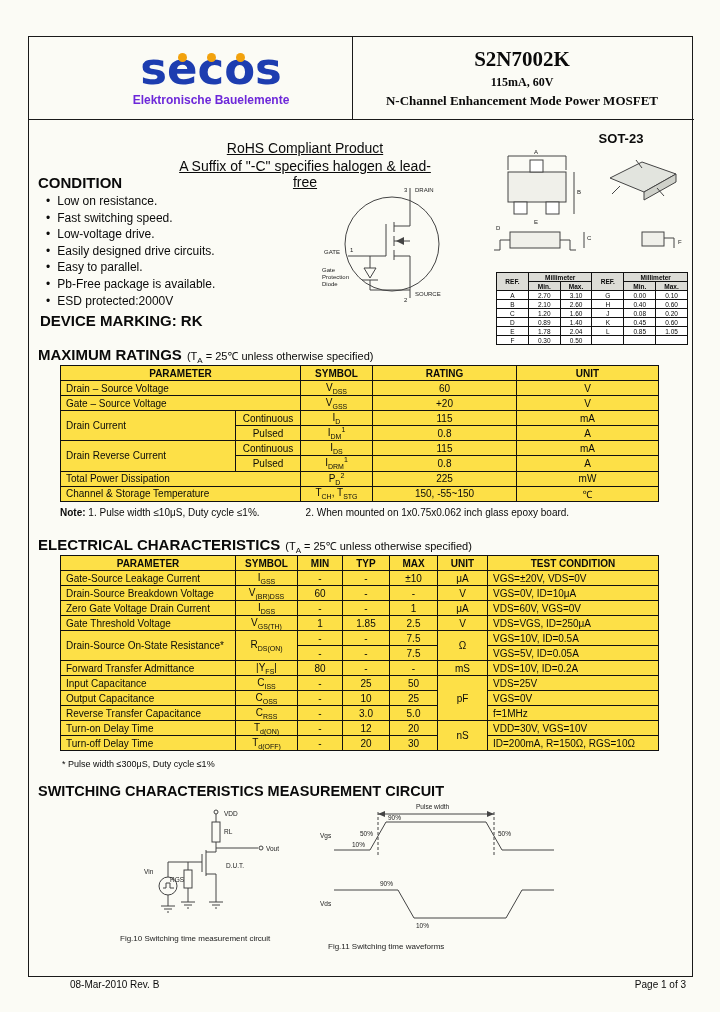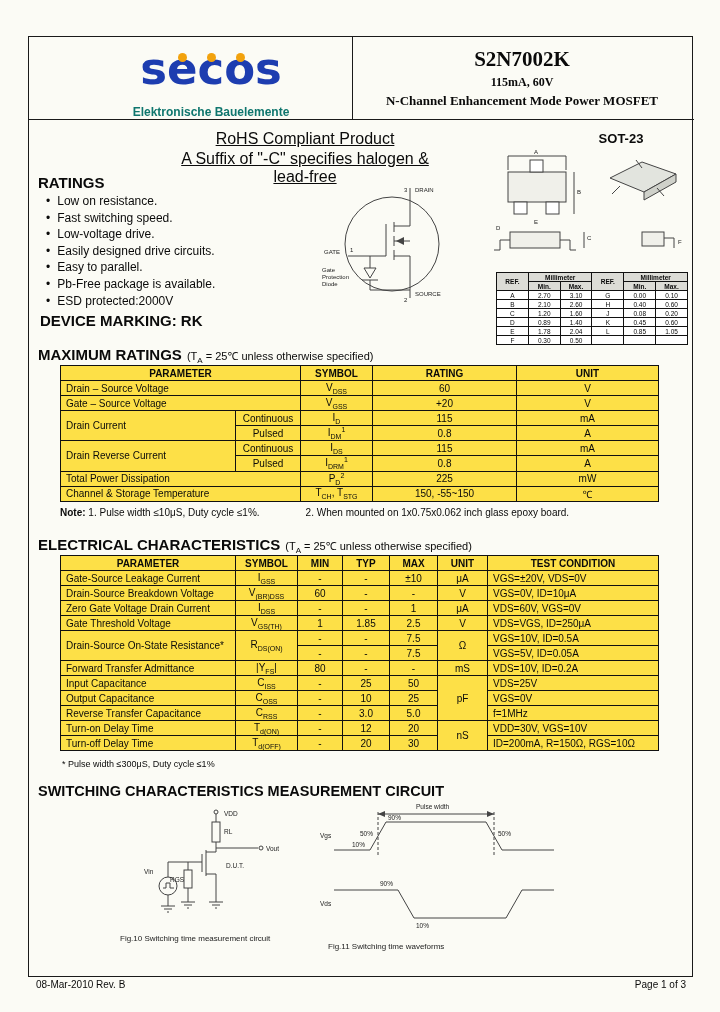--- a/index.html
+++ b/index.html
@@ -7,28 +7,28 @@
   .page{position:relative;width:720px;height:1012px;overflow:hidden;}
   .abs{position:absolute;}
   .frame{left:28px;top:36px;width:663px;height:939px;border:1.5px solid #1a1a1a;}
   .hline{left:28px;top:119px;width:666px;height:0;border-top:1.5px solid #1a1a1a;}
   .vline{left:352px;top:36px;width:0;height:83px;border-left:1.5px solid #1a1a1a;}
 
   .logo{left:96px;top:48px;width:230px;text-align:center;}
   .brand{position:relative;display:inline-block;font-family:"DejaVu Sans",sans-serif;font-weight:bold;font-size:45px;line-height:.95;color:#1d3db0;}
   .dot{position:absolute;width:9px;height:9px;border-radius:50%;background:#f2a20d;}
   .dot1{left:38px;top:5px}.dot2{left:67px;top:5px}.dot3{left:96px;top:5px}
-  .brand-sub{margin-top:14px;font-size:12px;font-weight:bold;color:#0f766e;}
+  .brand-sub{margin-top:2px;font-size:12px;font-weight:bold;color:#6d28d9;}
 
   .titlebox{left:356px;top:47px;width:332px;text-align:center;font-family:"Liberation Serif",serif;}
   .part{font-size:21px;font-weight:bold;text-align:center;}
   .cv{font-size:12px;font-weight:bold;margin-top:3px;}
   .desc{font-size:13px;font-weight:bold;margin-top:3px;}
 
-  .rohs{left:172px;top:130px;width:266px;text-align:center;font-size:16px;}
+  .rohs{left:172px;top:140px;width:266px;text-align:center;font-size:14px;}
   .rohs div{text-decoration:underline;margin-bottom:2px;}
   .sotname{left:556px;top:131px;width:130px;text-align:center;font-weight:bold;font-size:13px;}
 
   .h1{font-size:15px;font-weight:bold;}
   .cond{font-size:11px;margin-left:5px;font-weight:normal;}
   .cond sub{font-size:8px;}
 
   .features{left:46px;top:194px;font-size:12px;}
   .fi{display:flex;margin-bottom:2.6px;}
   .fi::before{content:"•";margin-right:7px;}
@@ -42,21 +42,21 @@
   .main-table sup{font-size:7px;}
 
   .dim-table{border:1px solid #111;background:#fff;}
   .dim-table td{border:1px solid #111;font-size:6.5px;height:8px;padding:0 1px;text-align:center;white-space:nowrap;}
   .dim-table .dh td{background:#dcdcd6;font-weight:bold;}
 
   .note{font-size:10px;white-space:nowrap;}
   .note .b{font-weight:bold;}
   .footnote{font-size:9px;}
   .figcap{font-size:8px;text-align:left;color:#222;}
-  .footer-txt{font-size:10px;}
+  .footer-txt{font-size:10px;margin-left:34px;}
   svg text{font-family:"Liberation Sans",sans-serif;}
 </style>
 </head>
 <body>
 
 <div class="page">
   <div class="abs frame"></div>
   <div class="abs hline"></div>
   <div class="abs vline"></div>
 
@@ -173,21 +173,21 @@
           <td>F</td>
           <td>0.30</td>
           <td>0.50</td>
           <td></td>
           <td></td>
           <td></td>
         </tr>
   </tbody>
     </table>
 
-  <div class="abs h1" style="left:38px;top:174px">RATINGS</div>
+  <div class="abs h1" style="left:38px;top:174px">CONDITION</div>
   <div class="abs features">
     <div class="fi">
         <span>Low on resistance.</span>
       </div>
     <div class="fi">
         <span>Fast switching speed.</span>
       </div>
     <div class="fi">
         <span>Low-voltage drive.</span>
       </div>

